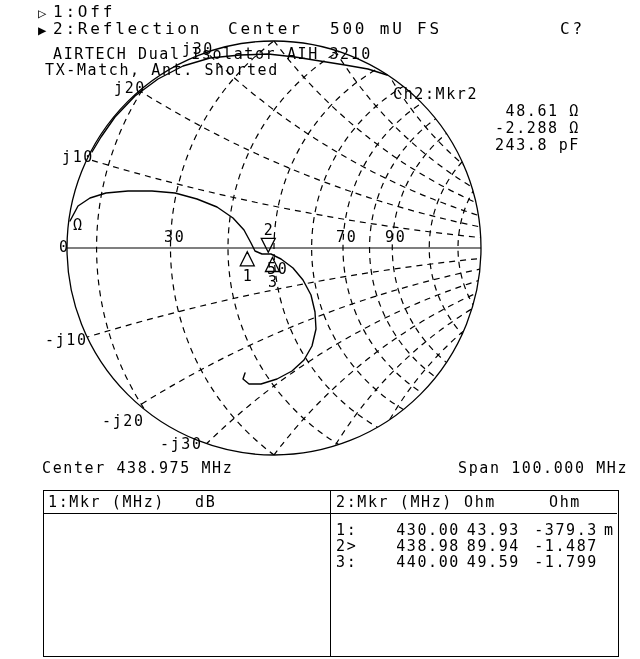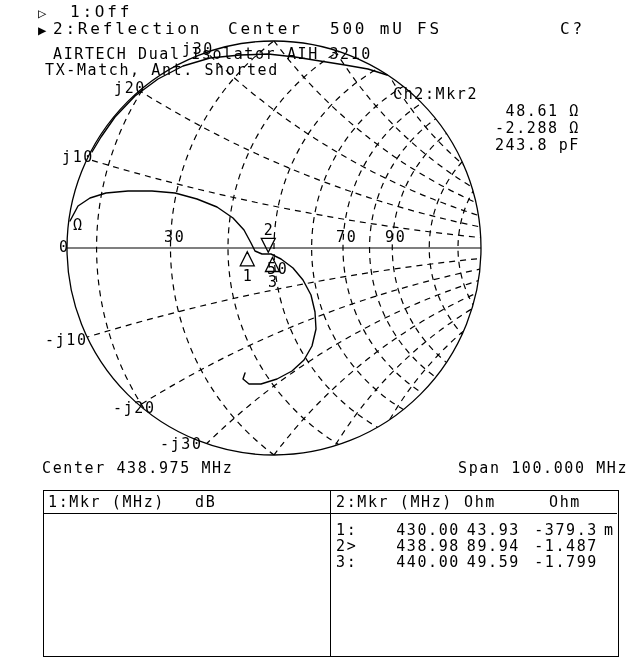--- a/index.html
+++ b/index.html
@@ -73,26 +73,26 @@
       <span class="t" style="left: 59px; top: 240px;">0</span>
       <span class="t" style="left: 73px; top: 218px;">Ω</span>
       <span class="t" style="left: 164px; top: 230px;">30</span>
       <span class="t" style="left: 267px; top: 230px; margin-top: 32px;">50</span>
       <span class="t" style="left: 336px; top: 230px;">70</span>
       <span class="t" style="left: 385px; top: 230px;">90</span>
       <span class="t" style="left: 182px; top: 42px;">j30</span>
       <span class="t" style="left: 114px; top: 81px;">j20</span>
       <span class="t" style="left: 62px; top: 150px;">j10</span>
       <span class="t" style="left: 45px; top: 333px;">-j10</span>
-      <span class="t" style="left: 102px; top: 401px; margin-left: 11px;">-j20</span>
+      <span class="t" style="left: 102px; top: 414px;">-j20</span>
       <span class="t" style="left: 160px; top: 437px; text-align: right;">-j30</span>
     </div>
 
   <span class="t big tri" style="left:38px;top:5px">▷</span>
-  <span class="t big" style="left:70px;top:4px">1:Off</span>
+  <span class="t big" style="left:53px;top:4px">1:Off</span>
   <span class="t big tri" style="left:38px;top:22px">▶</span>
   <span class="t big" style="left:53px;top:21px">2:Reflection</span>
   <span class="t big" style="left:228px;top:21px">Center</span>
   <span class="t big" style="left:330px;top:21px">500 mU FS</span>
   <span class="t big" style="left:560px;top:21px">C?</span>
 
   <span class="t" style="left:53px;top:47px">AIRTECH Dual Isolator AIH 3210</span>
   <span class="t" style="left:45px;top:63px">TX-Match, Ant. Shorted</span>
 
   <span class="t" style="left:393px;top:87px">Ch2:Mkr2</span>

